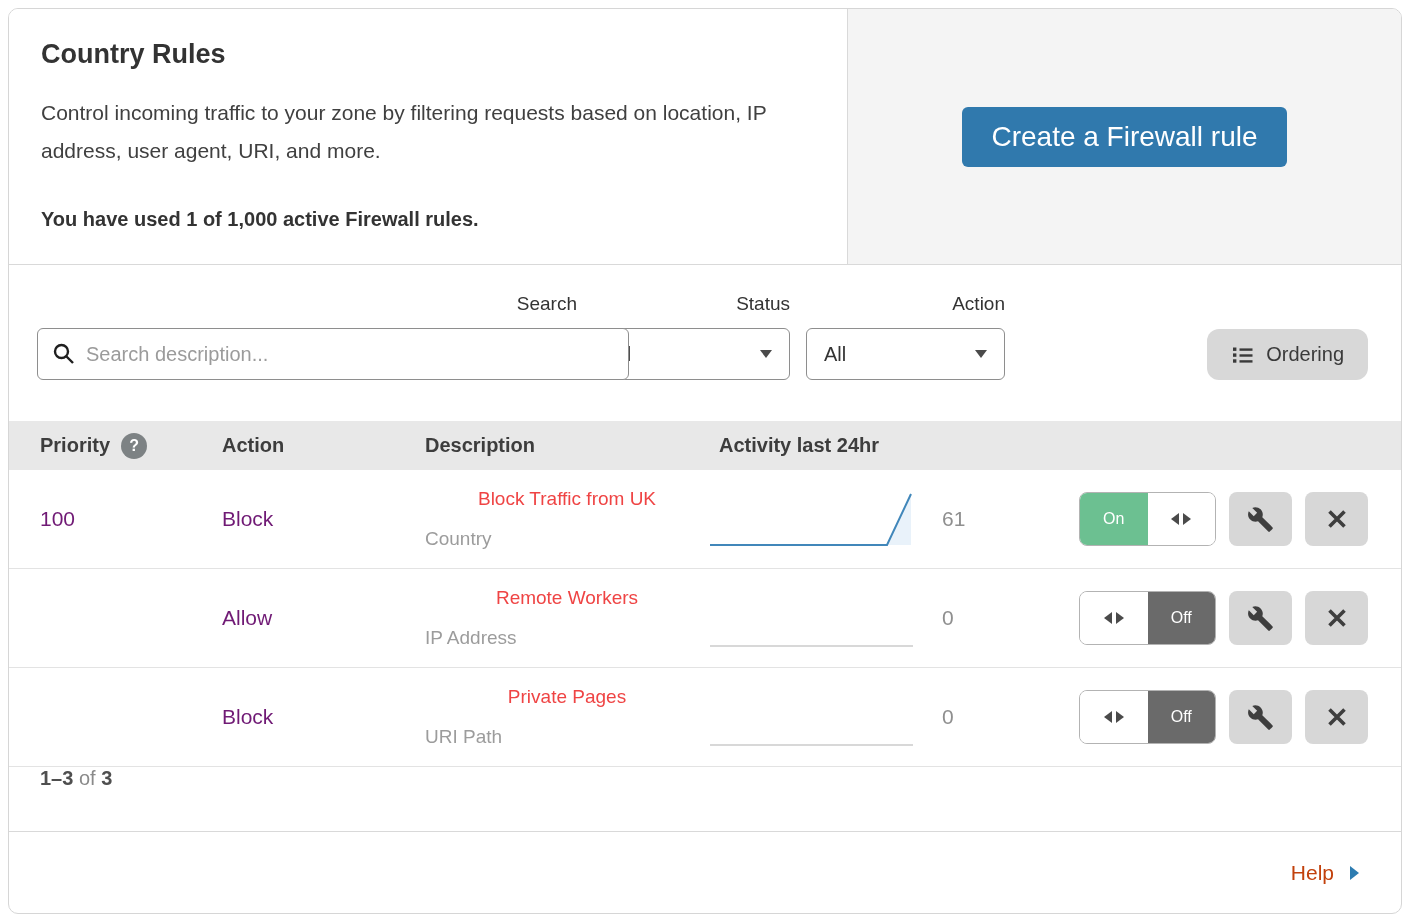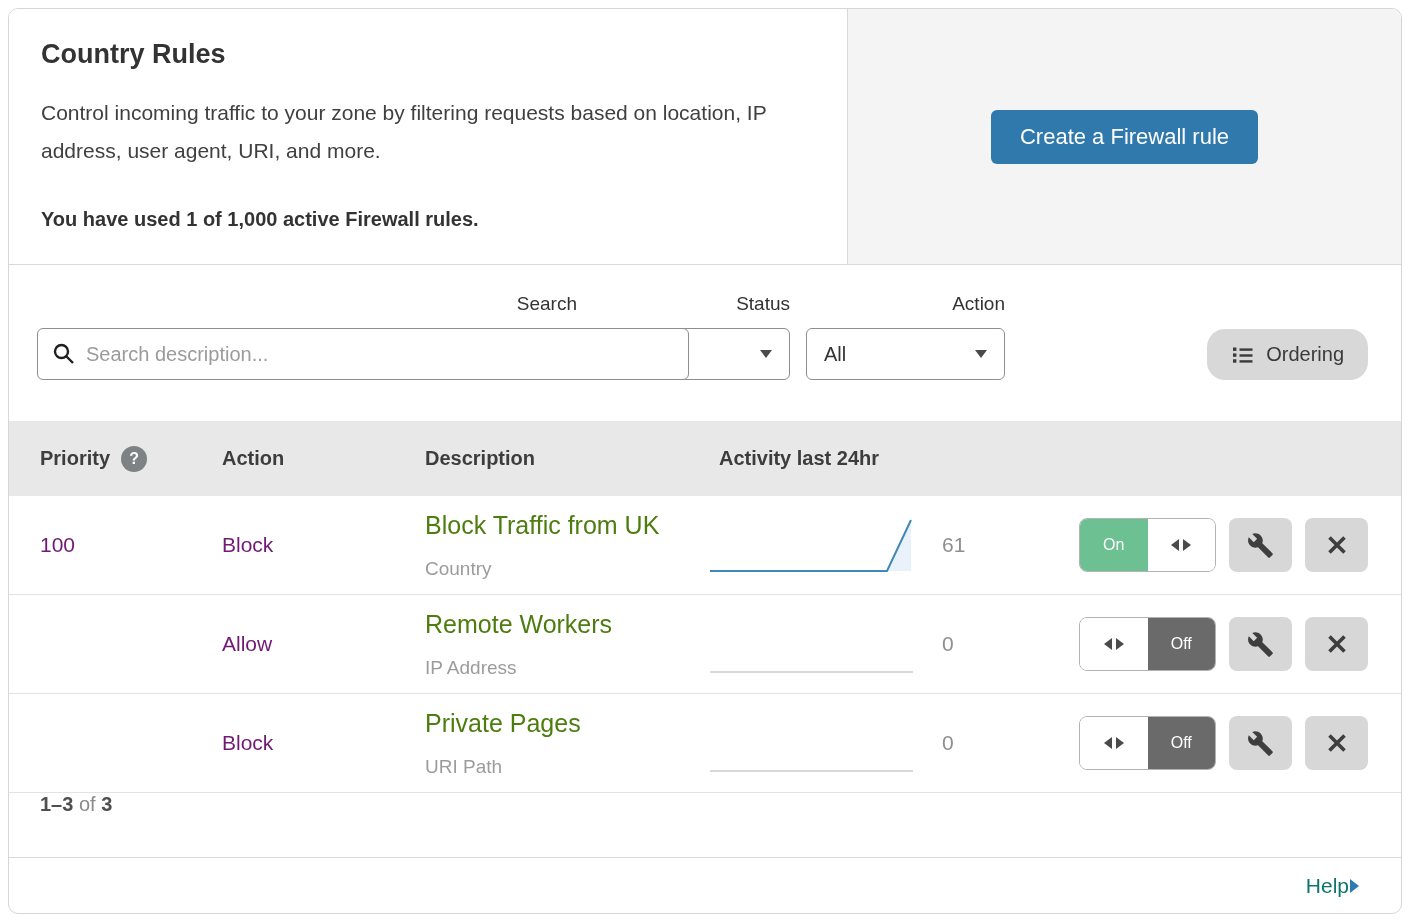--- a/index.html
+++ b/index.html
@@ -18,69 +18,69 @@
   .header-left { width: 838px; padding: 30px 32px; background: #fff; }
   .page-title { font-size: 27px; font-weight: bold; color: #333; margin-bottom: 24px; }
   .page-desc { font-size: 21px; color: #404040; line-height: 38px; max-width: 765px; }
   .usage-note { font-size: 20px; font-weight: bold; color: #333; margin-top: 38px; }
   .header-right {
     flex: 1; background: #f4f4f4; border-left: 1px solid #d9d9d9;
     display: flex; align-items: center; justify-content: center;
   }
   .create-btn {
     background: #3079ad; color: #fff; border: none; border-radius: 6px;
-    font-family: inherit; font-size: 22px; padding: 14px 29px; cursor: pointer;
+    font-family: inherit; font-size: 28px; padding: 14px 29px; cursor: pointer;
   }
 
   
   .filterbar { display: flex; align-items: flex-start; padding: 28px 33px 41px 28px; flex: 0 0 auto; }
   .filter-group { display: flex; flex-direction: column; align-items: flex-end; }
   .filter-label { font-size: 19px; color: #333; margin-bottom: 13px; }
   .search-wrap { position: relative; width: 540px; }
   .search-input {
-    width: 652px; height: 52px; border: 1px solid #8e8e8e; border-radius: 6px;
+    width: 592px; height: 52px; border: 1px solid #8e8e8e; border-radius: 6px;
     font-family: inherit; font-size: 20px; color: #000000; padding: 0 14px 0 48px; outline: none;
   }
   .search-input::placeholder { color: #9b9b9b; }
   .search-icon { position: absolute; left: 15px; top: 14px; width: 24px; height: 24px; }
   .gap1 { width: 14px; } .gap2 { width: 16px; }
   .select-box {
     width: 199px; height: 52px; border: 1px solid #8e8e8e; border-radius: 6px;
     display: flex; align-items: center; justify-content: space-between;
     padding: 0 17px; font-size: 20px; color: #333; background: #fff; cursor: pointer;
   }
   .caret-down {
     width: 0; height: 0; border-left: 6px solid transparent;
     border-right: 6px solid transparent; border-top: 8px solid #4a4a4a;
   }
   .ordering-btn {
     margin-left: auto; align-self: flex-end; height: 51px; padding: 0 24px;
-    background: #d8d8d8; border: none; border-radius: 18px; cursor: pointer;
+    background: #d8d8d8; border: none; border-radius: 12px; cursor: pointer;
     display: flex; align-items: center; gap: 11px;
     font-family: inherit; font-size: 20px; color: #3a3a3a;
   }
 
   
   .grid-cols {
     display: grid;
     grid-template-columns: 182px 203px 284px 215px 120px 1fr;
     padding-left: 31px; padding-right: 33px; align-items: center;
   }
-  .thead { background: #e8e8e8; height: 75px; flex: 0 0 auto; }
+  .thead { background: #e8e8e8; height: 49px; flex: 0 0 auto; }
   .th { font-size: 20px; font-weight: bold; color: #3d3d3d; display: flex; align-items: center; gap: 11px; }
   .th-activity { padding-left: 10px; }
   .q-icon {
     width: 26px; height: 26px; border-radius: 50%; background: #7d8284;
     color: #fff; font-size: 16px; font-weight: bold;
     display: inline-flex; align-items: center; justify-content: center; cursor: pointer;
   }
 
   .row { height: 99px; border-bottom: 1px solid #e3e3e3; background: #fff; }
   .cell-plain { font-size: 21px; color: #701a75; }
-  .desc-title { font-size: 25px; color: #4d7c0f; margin-bottom: 9px; }
+  .desc-title { font-size: 19px; color: #ef4444; margin-bottom: 9px; text-align: center; }
   .desc-sub { font-size: 19px; color: #9c9c9c; margin-top: 18px; }
   .spark-cell { height: 62px; display: flex; align-items: center; }
   .count-cell { font-size: 21px; color: #8f8f8f; padding-left: 18px; }
 
   .controls { display: flex; align-items: center; justify-content: flex-end; gap: 13px; }
   .toggle {
     width: 137px; height: 54px; border: 1px solid #b3b3b3; border-radius: 8px;
     overflow: hidden; display: flex; cursor: pointer; background: #fff;
   }
   .seg { flex: 1; display: flex; align-items: center; justify-content: center; }
@@ -99,21 +99,21 @@
   }
 
   
   .pagination { height: 64px; display: flex; padding-left: 31px;
     font-size: 20px; color: #8a8a8a; flex: 0 0 auto; }
   .pagination b { color: #4f4f4f; }
   .help-row {
     flex: 1; border-top: 1px solid #d9d9d9; display: flex; align-items: center;
     justify-content: flex-end; padding-right: 42px;
   }
-  .help-link { display: flex; align-items: center; gap: 1px; font-size: 21px; color: #0f766e;
+  .help-link { display: flex; align-items: center; gap: 16px; font-size: 21px; color: #c2410c;
     text-decoration: none; cursor: pointer; }
   .help-arrow { width: 0; height: 0; border-top: 7px solid transparent;
     border-bottom: 7px solid transparent; border-left: 9px solid #2d7cb1; }
 </style>
 </head>
 <body>
 
 <div class="card">
 
   <div class="header">

